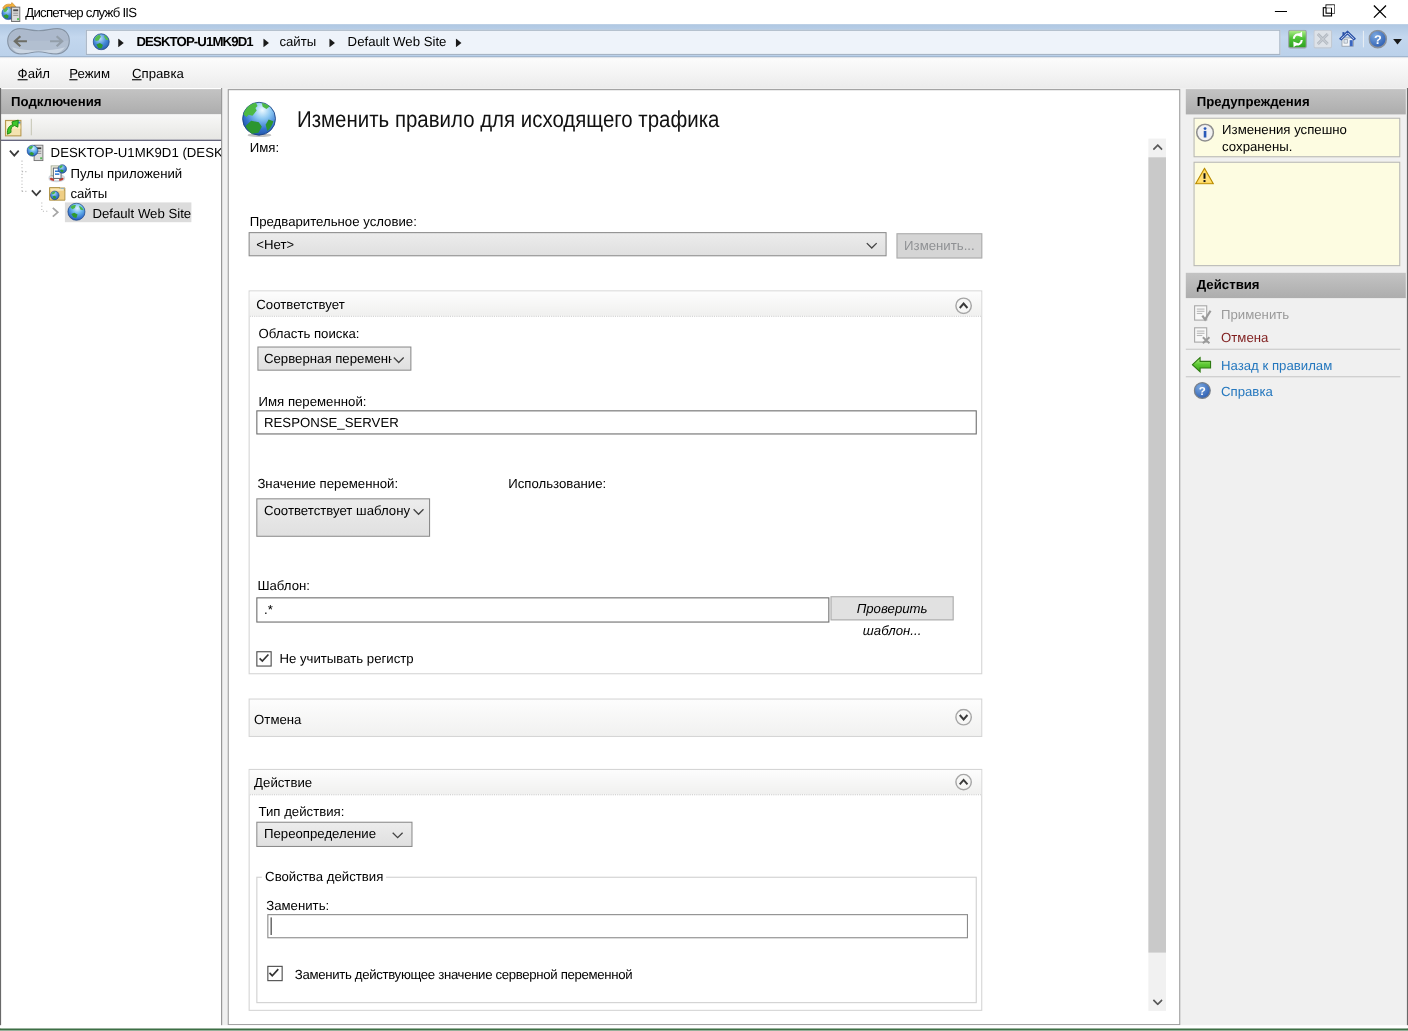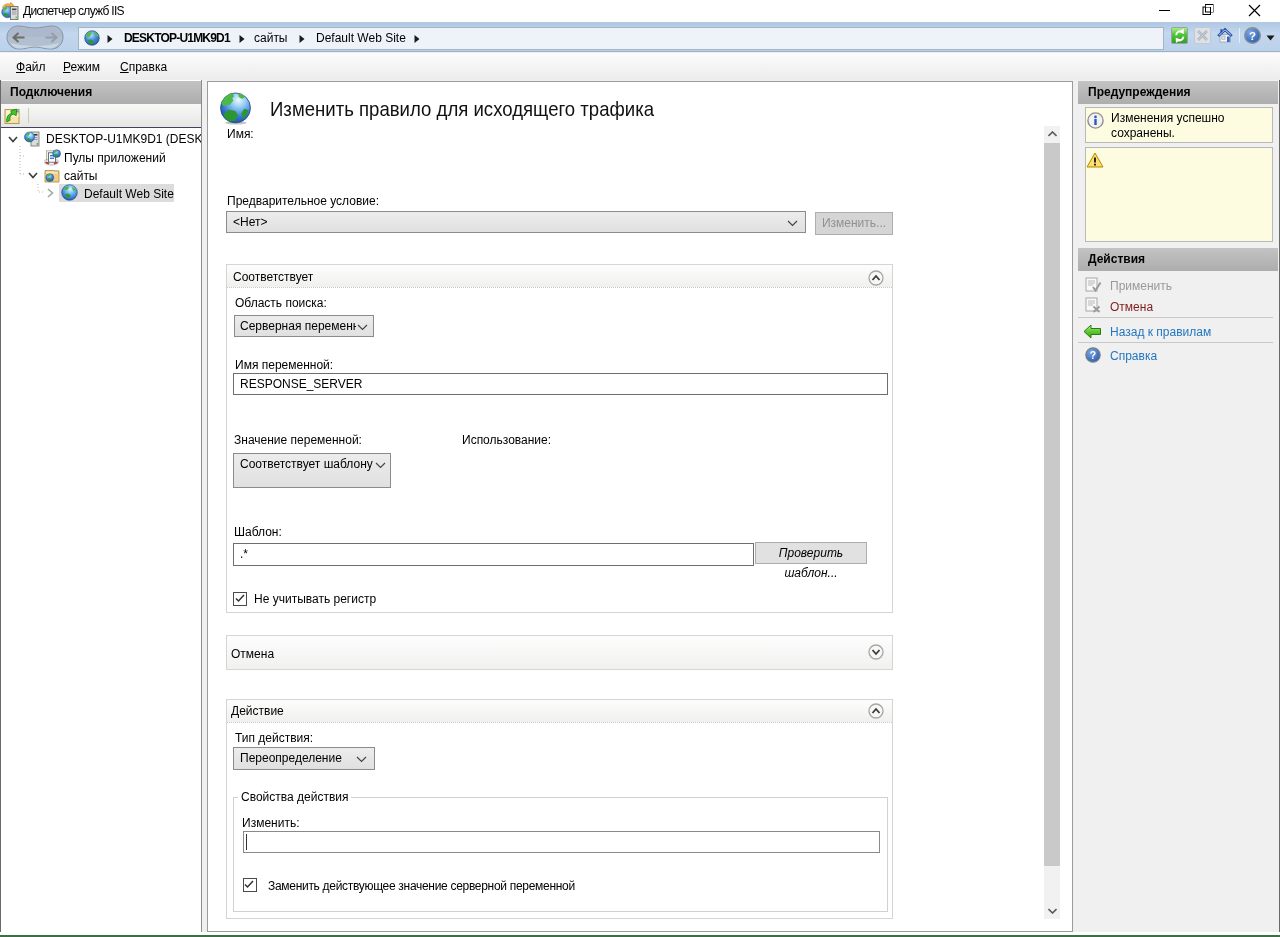--- a/index.html
+++ b/index.html
@@ -291,21 +291,21 @@
   <div class="lbl" style="left:235px;top:731px;">Тип действия:</div>
   <div class="combo" style="left:233px;top:747px;width:142px;height:23px;">
     <span class="txt">Переопределение</span>
     <svg class="abs" style="right:7px;top:8px;" width="11" height="7" viewBox="0 0 11 7">
         <path d="M1 1 L5.5 5.5 L10 1" stroke="#444" stroke-width="1.2" fill="none"></path>
       </svg>
   </div>
 
   <div class="abs" style="left:233px;top:797px;width:655px;height:115px;border:1px solid #d0d0d0;box-sizing:border-box;"></div>
   <div class="abs" style="left:238px;top:790px;background:#fff;padding:0 3px;font-size:12px;color:#000;">Свойства действия</div>
-  <div class="lbl" style="left:242px;top:816px;">Изменить:</div>
+  <div class="lbl" style="left:242px;top:816px;">Заменить:</div>
   <div class="abs" style="left:243px;top:831px;width:637px;height:22px;background:#fff;border:1px solid #8a8a8a;box-sizing:border-box;"></div>
   <div class="abs" style="left:246px;top:834px;width:1px;height:16px;background:#333;"></div>
 
   <div class="cbx" style="left:243px;top:878px;"></div>
   <svg class="abs" style="left:244px;top:880px;" width="10" height="9" viewBox="0 0 10 9">
       <path d="M1 4.5 L3.5 7 L9 1" stroke="#333" stroke-width="1.5" fill="none"></path>
     </svg>
   <div class="lbl" style="left:268px;top:879px;letter-spacing:-0.3px;">Заменить действующее значение серверной переменной</div>
 
   <div class="abs" style="left:1044px;top:126px;width:16px;height:793px;background:#f1f1f1;"></div>

